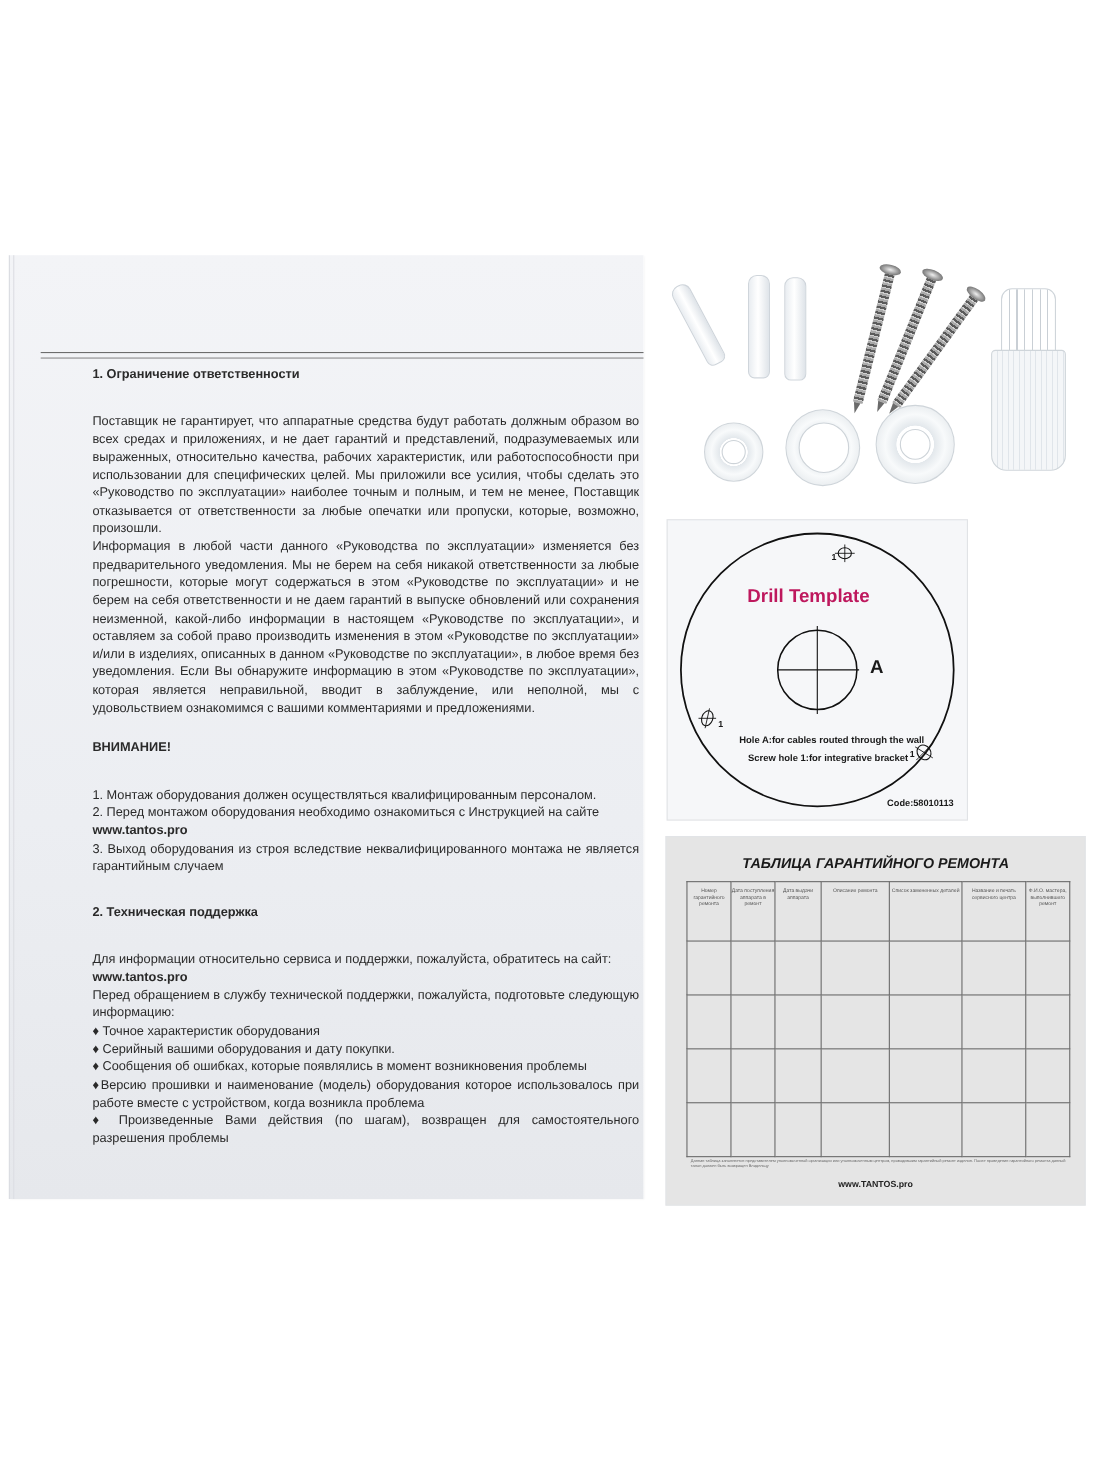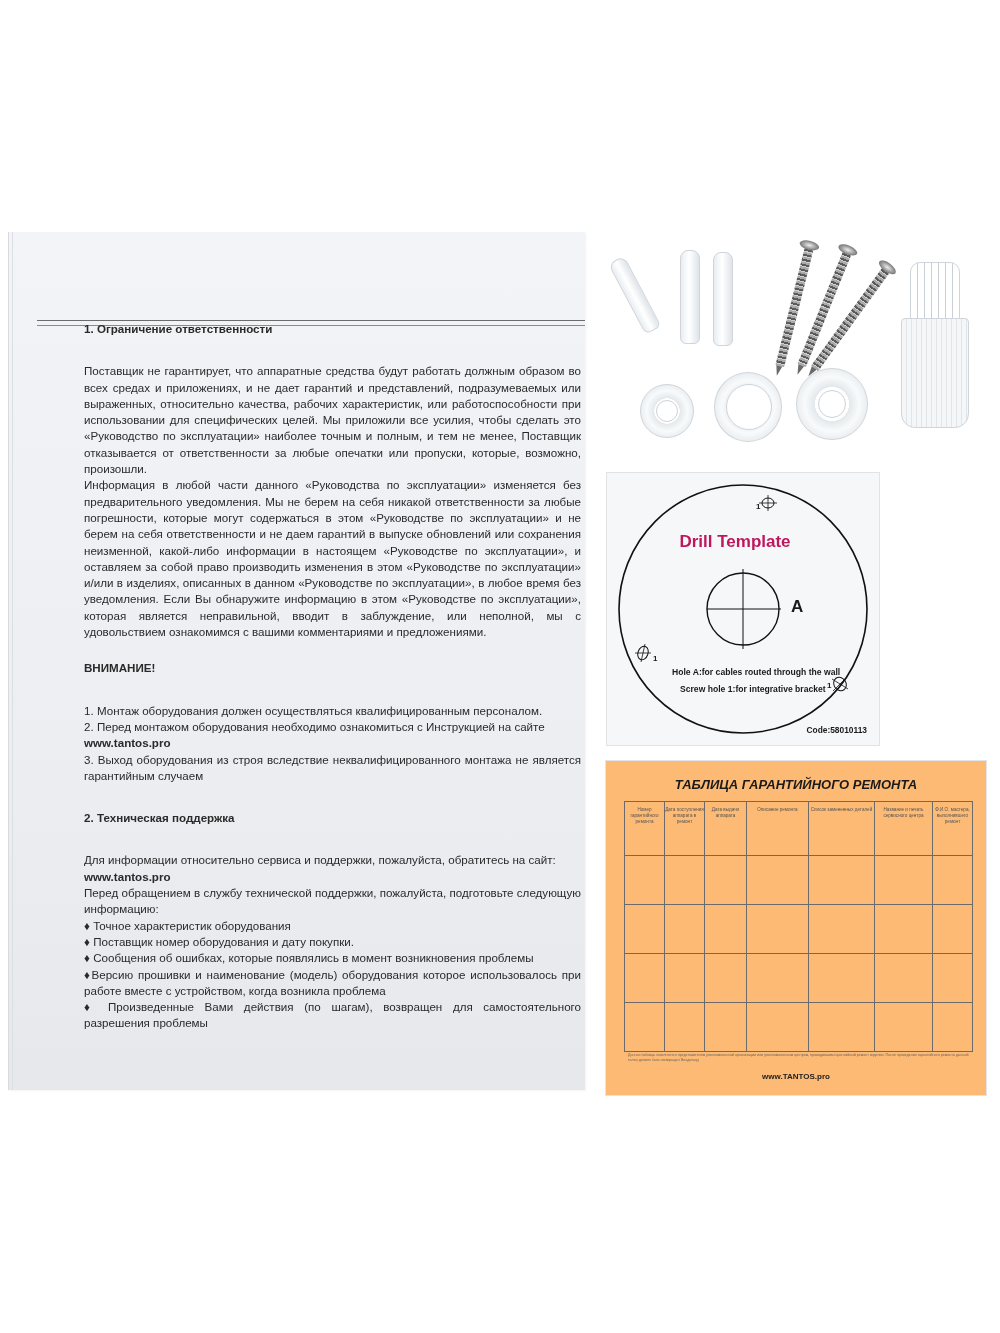--- a/index.html
+++ b/index.html
@@ -23,21 +23,21 @@
     position: absolute; left: 0; right: 0; top: 46px;
     text-align: right; padding-right: 0;
     font-size: 22px; font-weight: bold; color: #1b1b1b; white-space: nowrap;
     overflow: hidden;
   }
   .rule {
     position: absolute; left: 28px; right: 0; top: 88px; height: 4px;
     border-top: 1.5px solid #6d6d6d; border-bottom: 1.5px solid #8a8a8a;
   }
   .manual-body {
-    position: absolute; left: 75px; top: 89px; width: 497px;
+    position: absolute; left: 75px; top: 101px; width: 497px;
     font-size: 11.6px; line-height: 16.3px; color: #2a2a2a;
   }
   .h { font-weight: bold; font-size: 11.6px; margin: 0; }
   .p { margin: 0; text-align: justify; }
   .link { font-weight: bold; }
   .gap-m { height: 20px; }
   .gap-l { height: 26px; }
 
   
   .kit { position: absolute; left: 598px; top: 222px; width: 400px; height: 230px; }
@@ -90,21 +90,21 @@
   }
   .drill-A { position: absolute; left: 184px; top: 124px; font-size: 17px; font-weight: bold; }
   .drill-note1 { position: absolute; left: 65px; top: 194px; font-size: 8.6px; font-weight: bold; white-space: nowrap; }
   .drill-note2 { position: absolute; left: 73px; top: 211px; font-size: 8.6px; font-weight: bold; white-space: nowrap; }
   .drill-code { position: absolute; right: 12px; bottom: 10px; font-size: 8.4px; font-weight: bold; }
   .drill-label { position: absolute; font-size: 8px; font-weight: bold; }
 
   
   .warranty {
     position: absolute; left: 605px; top: 760px; width: 380px; height: 334px;
-    background: #fdba74; border: 1px solid #e2e4e7;
+    background: #e5e5e5; border: 1px solid #e2e4e7;
   }
   .warranty-title {
     position: absolute; left: 0; right: 0; top: 16px; text-align: center;
     font-size: 13px; font-weight: bold; font-style: italic; color: #1a1a1a;
   }
   .w-table {
     position: absolute; left: 18px; top: 40px; width: 348px; border-collapse: collapse;
     table-layout: fixed;
   }
   .w-table th, .w-table td { border: 1px solid #6b6b6b; padding: 0; }
@@ -143,21 +143,21 @@
     <p class="p link">www.tantos.pro</p>
     <p class="p">3. Выход оборудования из строя вследствие неквалифицированного монтажа не является гарантийным случаем</p>
     <div class="gap-l"></div>
 
     <p class="h">2. Техническая поддержка</p>
     <div class="gap-l"></div>
     <p class="p">Для информации относительно сервиса и поддержки, пожалуйста, обратитесь на сайт:</p>
     <p class="p link">www.tantos.pro</p>
     <p class="p">Перед обращением в службу технической поддержки, пожалуйста, подготовьте следующую информацию:</p>
     <p class="p">♦ Точное характеристик оборудования</p>
-    <p class="p">♦ Поставщик номер оборудования и дату покупки.</p>
+    <p class="p">♦ Серийный вашими оборудования и дату покупки.</p>
     <p class="p">♦ Сообщения об ошибках, которые появлялись в момент возникновения проблемы</p>
     <p class="p">♦Версию прошивки и наименование (модель) оборудования которое использовалось при работе вместе с устройством, когда возникла проблема</p>
     <p class="p">♦ Произведенные Вами действия (по шагам), возвращен для самостоятельного разрешения проблемы</p>
   </div>
 </div>
 
 <div class="kit">
   <div class="anchor" style="left:10px;top:42px;width:16px;height:78px;transform:rotate(-28deg);transform-origin:top left;"></div>
   <div class="anchor" style="left:82px;top:28px;width:18px;height:92px;"></div>
   <div class="anchor" style="left:115px;top:30px;width:18px;height:92px;"></div>

